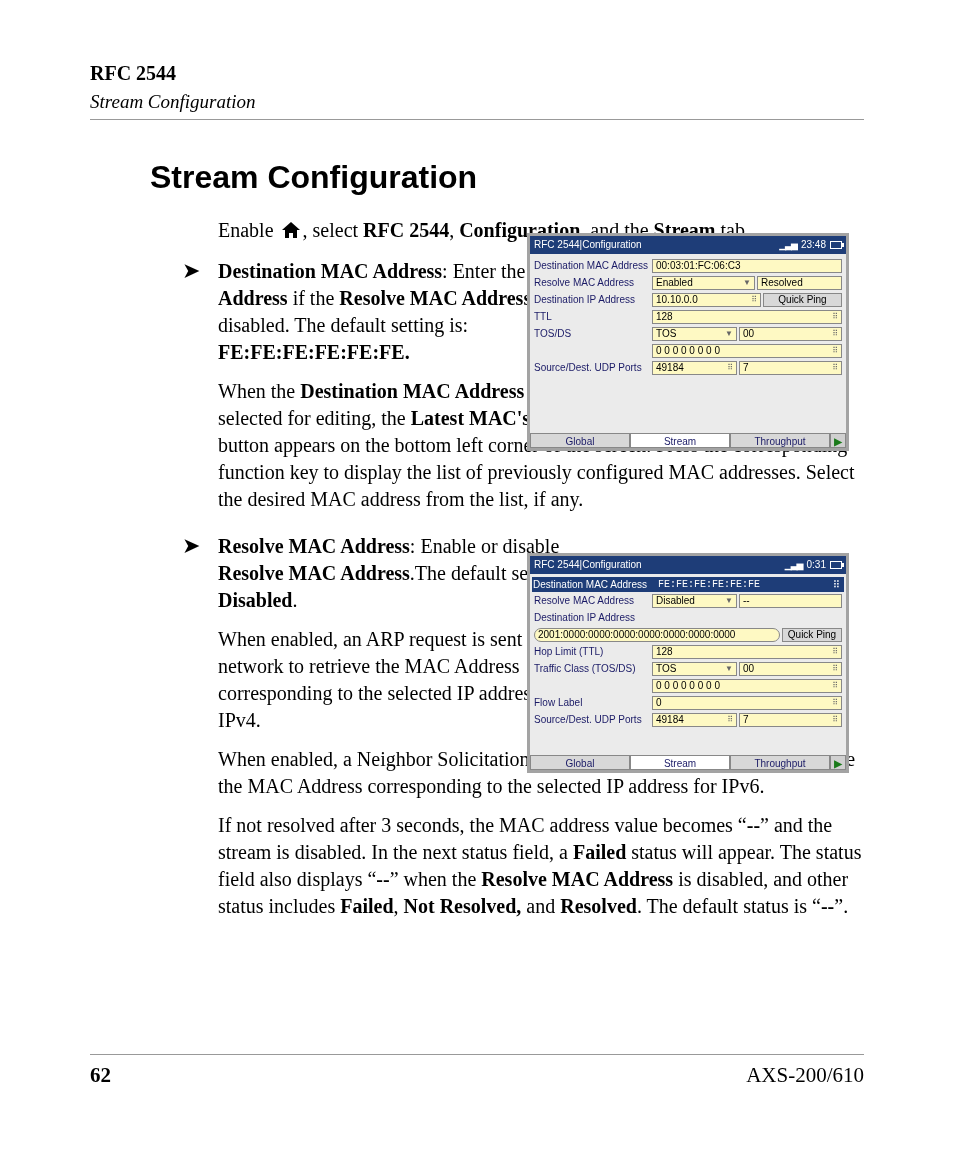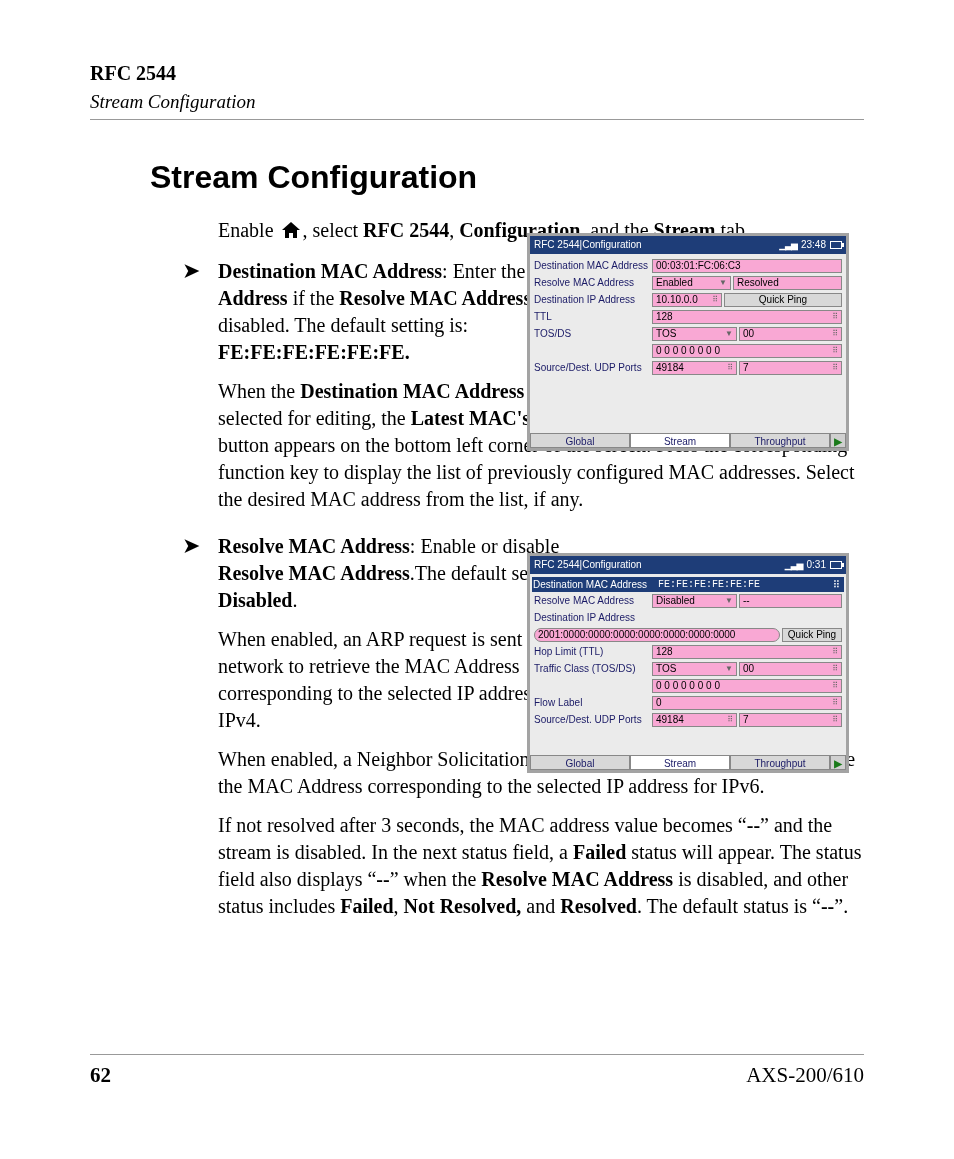--- a/index.html
+++ b/index.html
@@ -100,21 +100,21 @@
   .shot .lbl {
     width: 118px;
     text-align: left;
     color: #1a1a66;
     font-size: 10px;
     padding-right: 4px;
     box-sizing: border-box;
   }
   .shot .lbl.left { text-align: left; width: 118px; }
   .shot .fld {
-    background: #f9a8d4;
+    background: #fef9c3;
     border: 1px solid #888;
     height: 14px;
     box-sizing: border-box;
     padding: 0 3px;
     font-size: 10px;
     line-height: 12px;
     display: flex;
     align-items: center;
     justify-content: space-between;
   }
@@ -223,31 +223,31 @@
   </div>
   <div class="content">
     <div class="row">
         <div class="lbl left">Destination MAC Address</div>
         <div class="fld" style="flex:1;">
           <span>00:03:01:FC:06:C3</span>
         </div>
       </div>
     <div class="row">
         <div class="lbl left">Resolve MAC Address</div>
-        <div class="fld" style="width:79px;align-items:center;">
+        <div class="fld" style="width:103px;align-items:center;">
           <span>Enabled</span>
           <span class="dd">▼</span>
         </div>
         <div class="fld" style="flex:1;margin-left:2px;">
           <span>Resolved</span>
         </div>
       </div>
     <div class="row">
         <div class="lbl left">Destination IP Address</div>
-        <div class="fld" style="width:70px;">
+        <div class="fld" style="width:109px;">
           <span>10.10.0.0</span>
           <span class="dd">⠿</span>
         </div>
         <div class="btn" style="flex:1;margin-left:2px;">Quick Ping</div>
       </div>
     <div class="row">
         <div class="lbl">TTL</div>
         <div class="fld" style="flex:1;">
           <span>128</span>
           <span class="dd">⠿</span>

